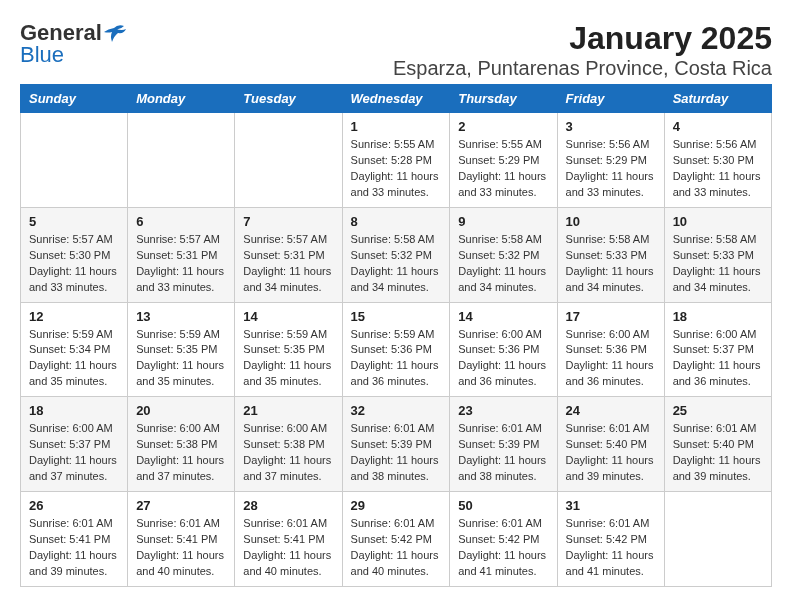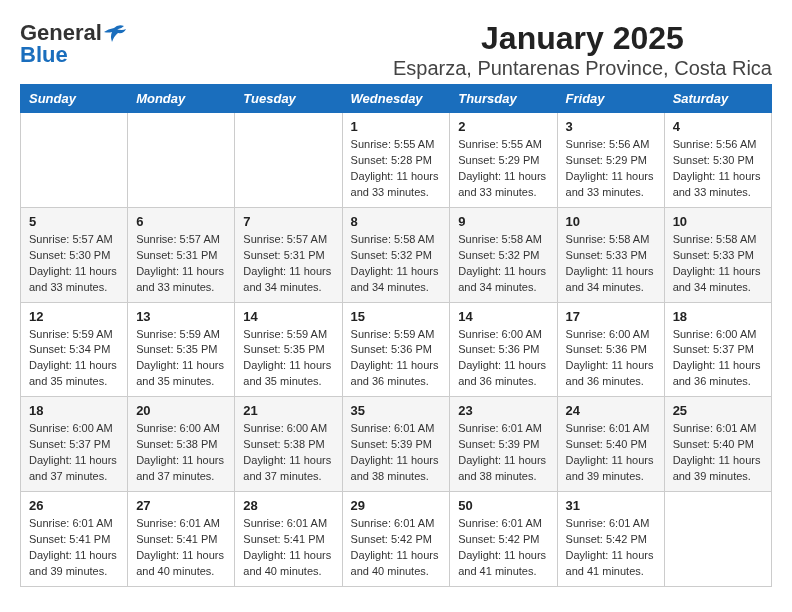--- a/index.html
+++ b/index.html
@@ -17,21 +17,21 @@
       margin-bottom: 4px;
     }
     .logo {
       display: flex;
       flex-direction: column;
       align-items: flex-start;
     }
     .logo-general { color: #333; }
     .logo-blue { color: #1a6ebd; }
     .title-block {
-      text-align: center;
+      text-align: right;
     }
     .title-block h1 {
       font-size: 32px;
       font-weight: bold;
       color: #222;
     }
     .title-block h2 {
       font-size: 20px;
       font-weight: normal;
       color: #444;
@@ -81,21 +81,21 @@
 <body>
 
 <div class="header">
   <div class="logo">
     <div style="display:flex;align-items:center;">
       <span class="logo-general" style="font-size:22px;font-weight:bold;color:#333;">General</span>
       <svg width="22" height="18" viewBox="0 0 22 18" style="margin-left:2px;">
         <path d="M10 4 Q14 0 20 2 Q16 6 12 5 Q18 7 22 5 Q20 10 14 9 Q10 12 8 18 Q6 12 8 8 Q4 9 0 8 Q4 5 10 4Z" fill="#1a6ebd"></path>
       </svg>
     </div>
-    <span class="logo-blue" style="font-size:22px;font-weight:bold;color:#1a6ebd;margin-top:-4px;">Blue</span>
+    <span class="logo-blue" style="font-size:22px;font-weight:normal;color:#1a6ebd;margin-top:-4px;">Blue</span>
   </div>
   <div class="title-block">
     <h1>January 2025</h1>
     <h2>Esparza, Puntarenas Province, Costa Rica</h2>
   </div>
 </div>
 
 <table class="calendar-table">
   <thead>
     <tr>
@@ -197,21 +197,21 @@
         </td>
         <td>
           <div class="day-num">20</div>
           <div class="day-info">Sunrise: 6:00 AM<br>Sunset: 5:38 PM<br>Daylight: 11 hours and 37 minutes.</div>
         </td>
         <td>
           <div class="day-num">21</div>
           <div class="day-info">Sunrise: 6:00 AM<br>Sunset: 5:38 PM<br>Daylight: 11 hours and 37 minutes.</div>
         </td>
         <td>
-          <div class="day-num">35</div>
+          <div class="day-num">32</div>
           <div class="day-info">Sunrise: 6:01 AM<br>Sunset: 5:39 PM<br>Daylight: 11 hours and 38 minutes.</div>
         </td>
         <td>
           <div class="day-num">23</div>
           <div class="day-info">Sunrise: 6:01 AM<br>Sunset: 5:39 PM<br>Daylight: 11 hours and 38 minutes.</div>
         </td>
         <td>
           <div class="day-num">24</div>
           <div class="day-info">Sunrise: 6:01 AM<br>Sunset: 5:40 PM<br>Daylight: 11 hours and 39 minutes.</div>
         </td>

